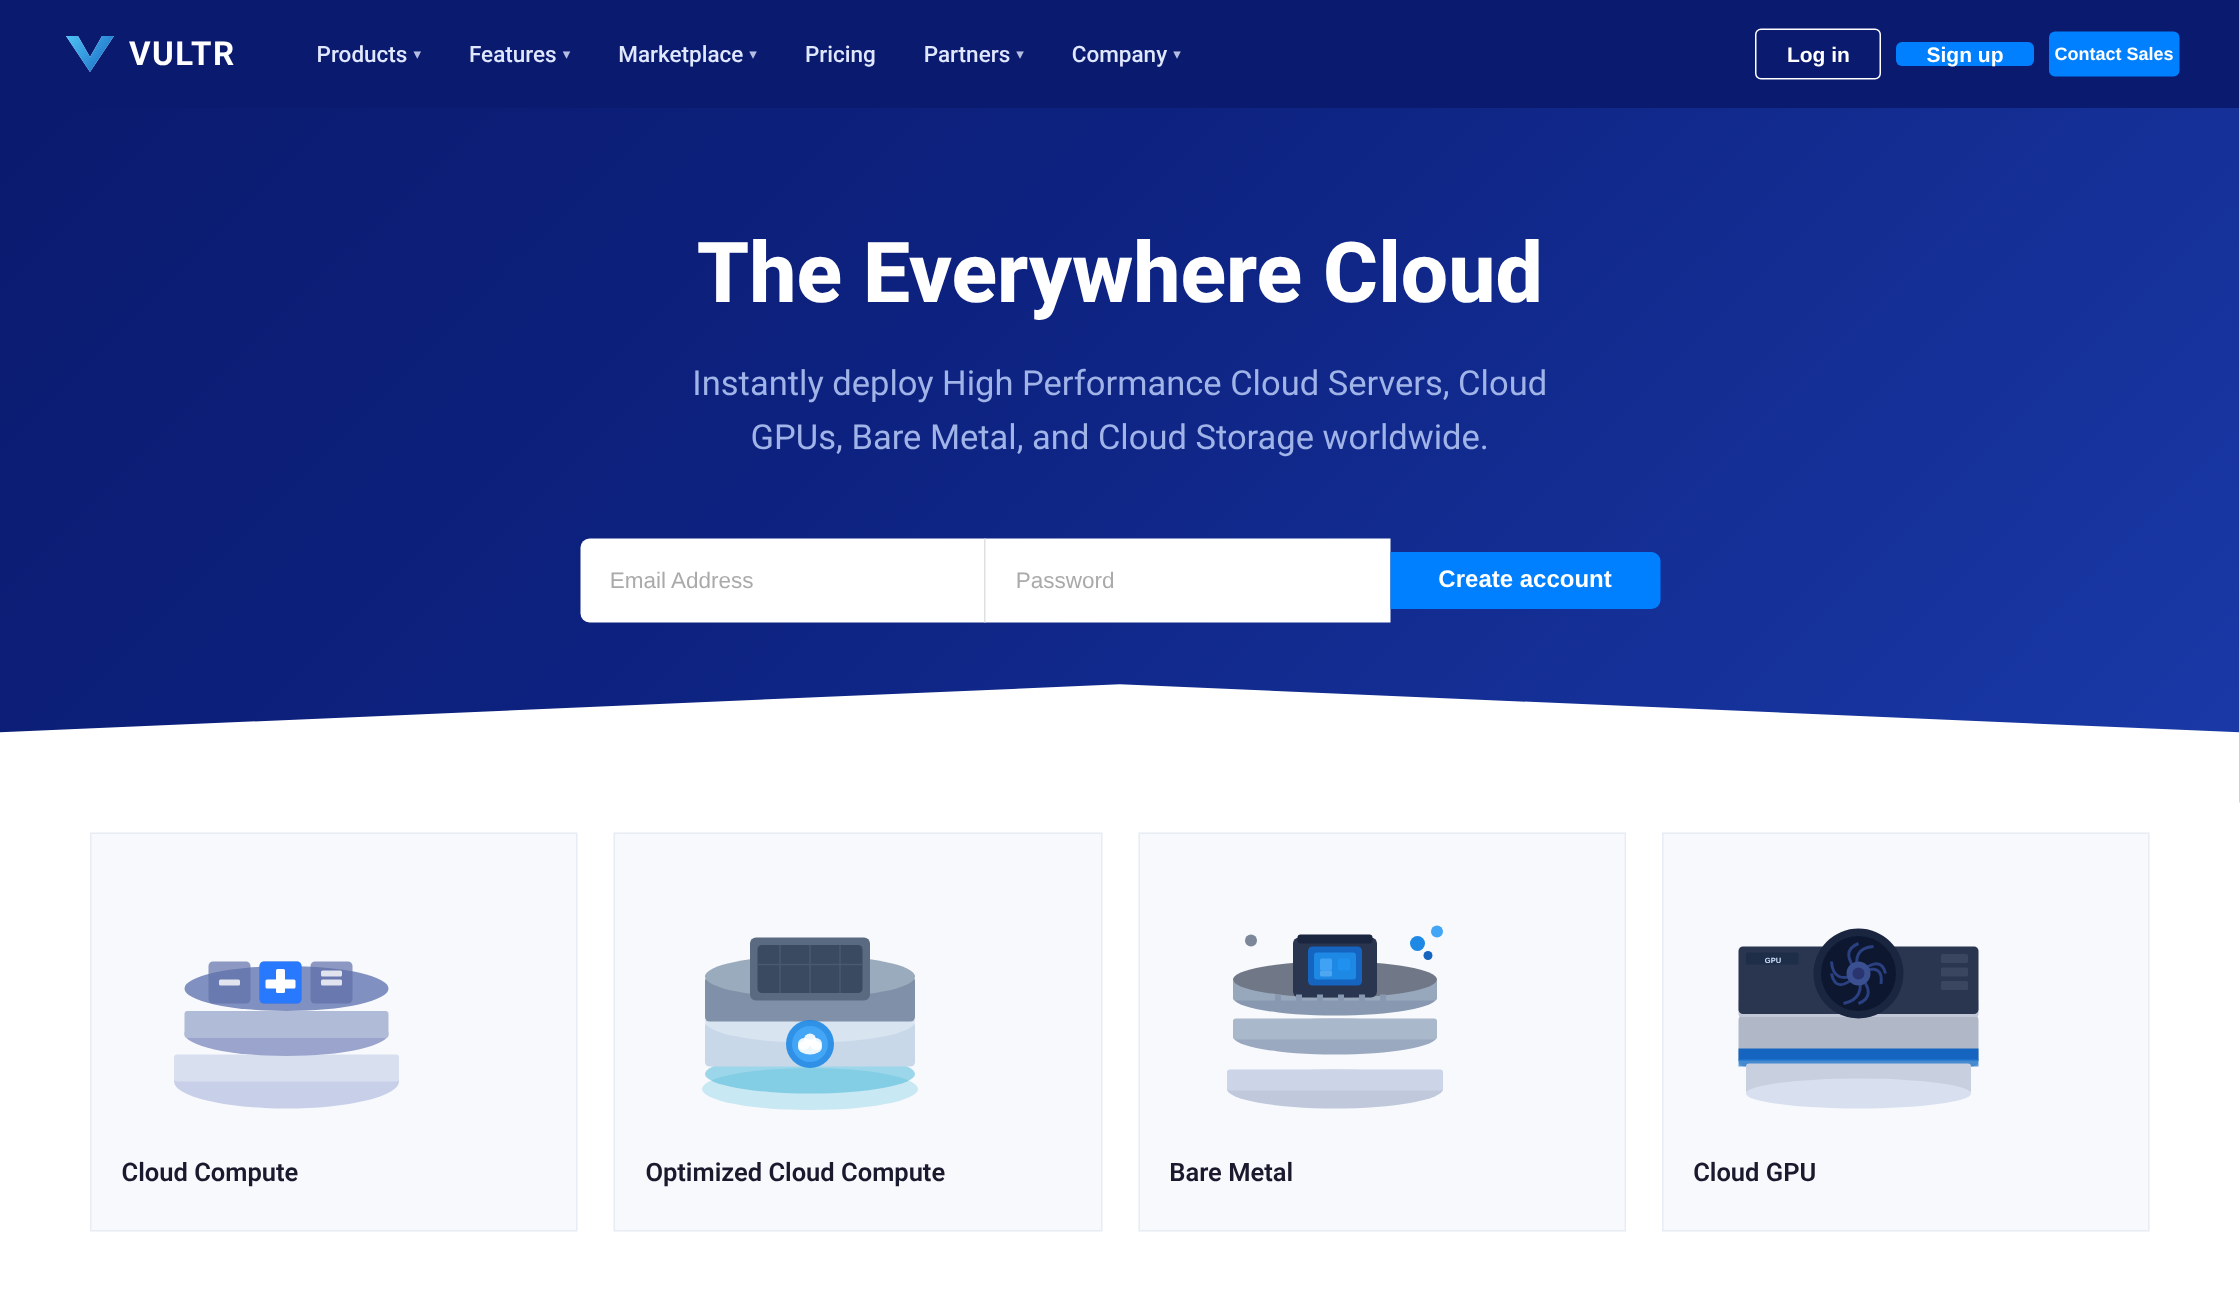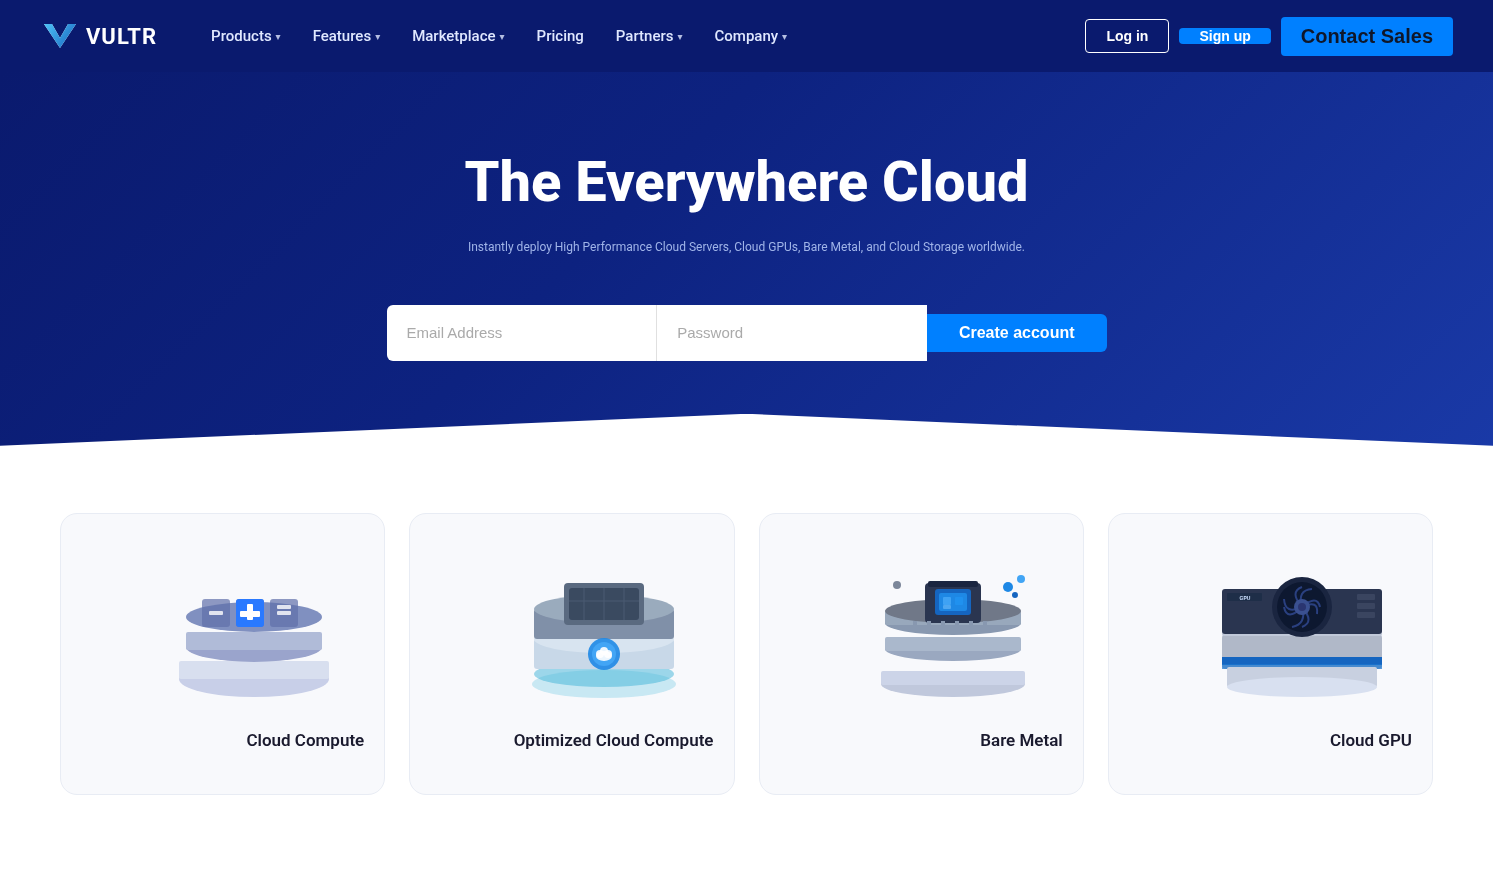--- a/index.html
+++ b/index.html
@@ -73,26 +73,26 @@
       padding: 0 20px;
       background: #0080ff;
       border: none;
       color: #fff;
       border-radius: 4px;
       font-size: 14px;
       font-weight: 600;
       cursor: pointer;
     }
     .btn-contact {
-      padding: 8px 20px;
+      padding: 8px 4px;
       background: #0080ff;
       border: none;
-      color: #0f172a;
+      color: #ffffff;
       border-radius: 4px;
-      font-size: 20px;
+      font-size: 12px;
       font-weight: 600;
       cursor: pointer;
     }
 
     
     .hero {
       background: linear-gradient(135deg, #0a1a6e 0%, #0d2280 40%, #1a3aa8 100%);
       padding: 80px 20px 120px;
       text-align: center;
       position: relative;
@@ -109,32 +109,32 @@
     }
     .hero-title {
       color: #fff;
       font-size: 56px;
       font-weight: 800;
       margin-bottom: 24px;
       line-height: 1.1;
     }
     .hero-subtitle {
       color: #a0b4e8;
-      font-size: 12px;
+      font-size: 23px;
       line-height: 1.6;
       max-width: 580px;
       margin: 0 auto 48px;
     }
     .hero-form {
       display: flex;
       align-items: center;
       justify-content: center;
       gap: 0;
       max-width: 720px;
-      margin: 12px auto;
+      margin: 0 auto;
     }
     .hero-input {
       flex: 1;
       height: 56px;
       padding: 0 20px;
       font-size: 15px;
       border: none;
       outline: none;
       background: #fff;
       color: #333;
@@ -163,25 +163,25 @@
     
     .cards-section {
       background: #fff;
       padding: 20px 60px 40px;
       display: grid;
       grid-template-columns: repeat(4, 1fr);
       gap: 24px;
     }
     .card {
       background: #f8f9fc;
-      border-radius: 17px;
-      padding: 20px 20px 44px;
+      border-radius: 0;
+      padding: 20px 20px 28px;
       display: flex;
       flex-direction: column;
-      align-items: flex-end;
+      align-items: flex-start;
       border: 1px solid #e8ecf4;
     }
     .card-illustration {
       width: 220px;
       height: 180px;
       display: flex;
       align-items: center;
       justify-content: center;
       margin-bottom: 16px;
     }

